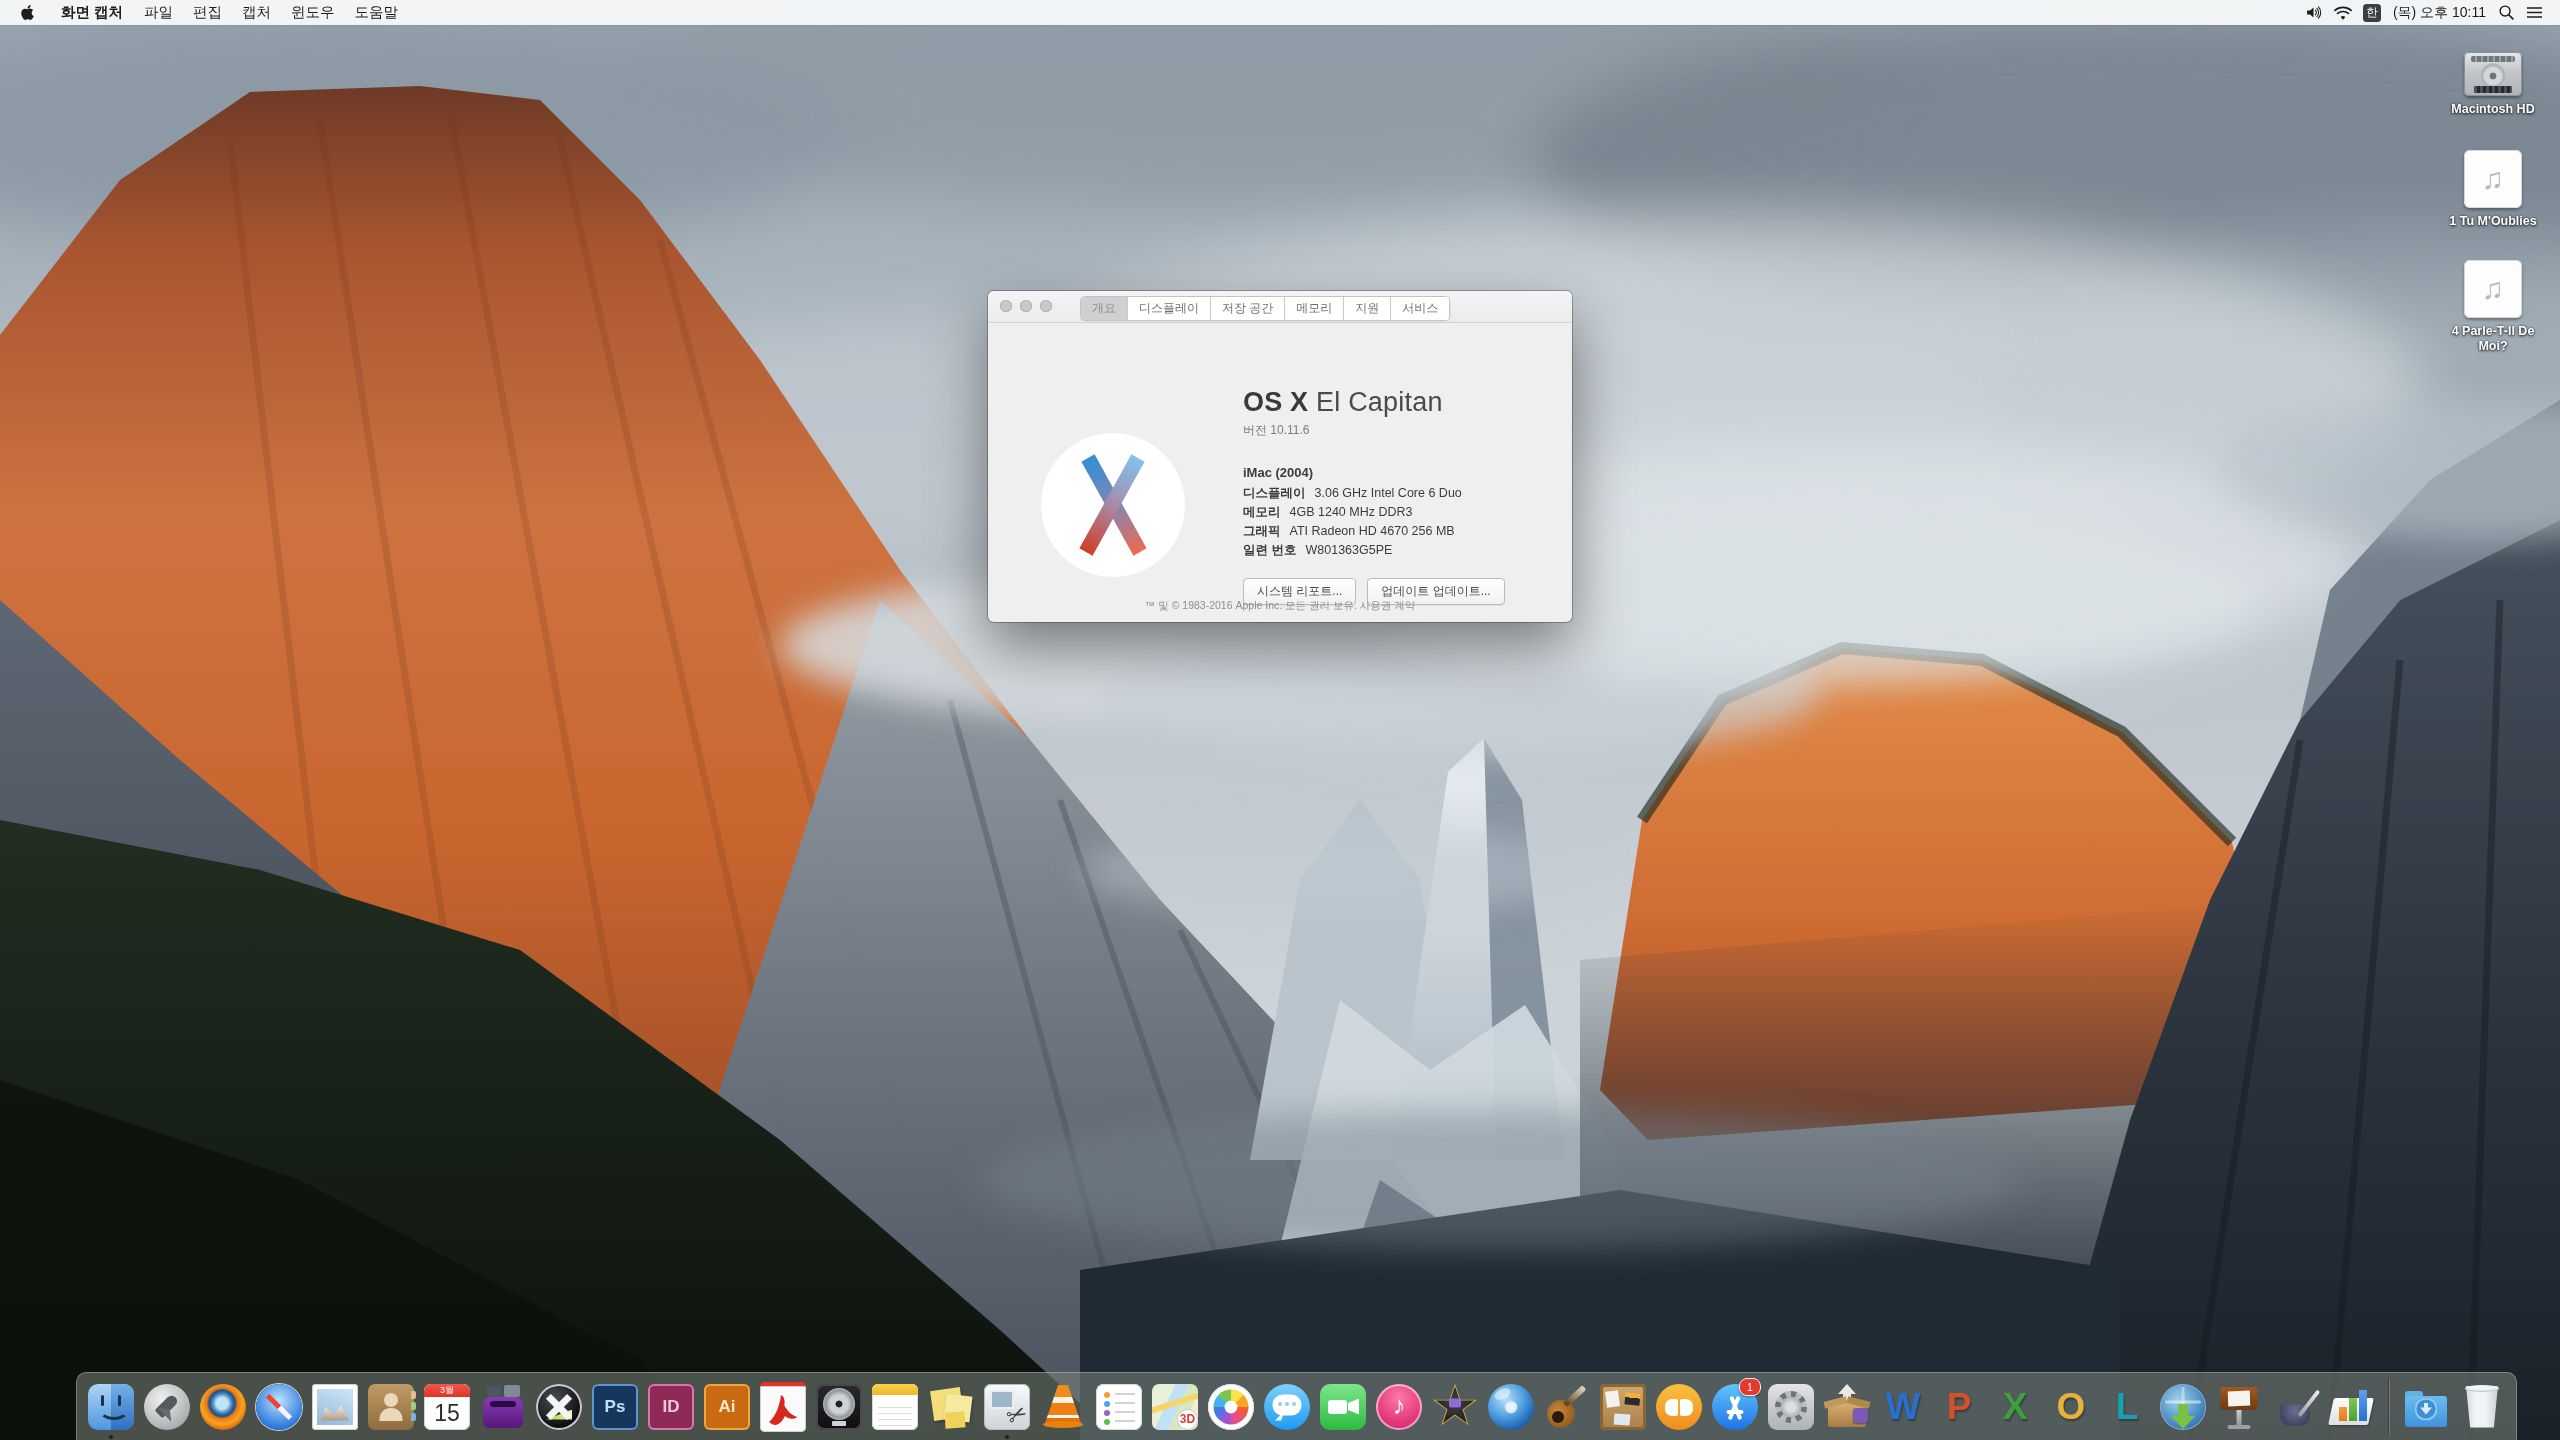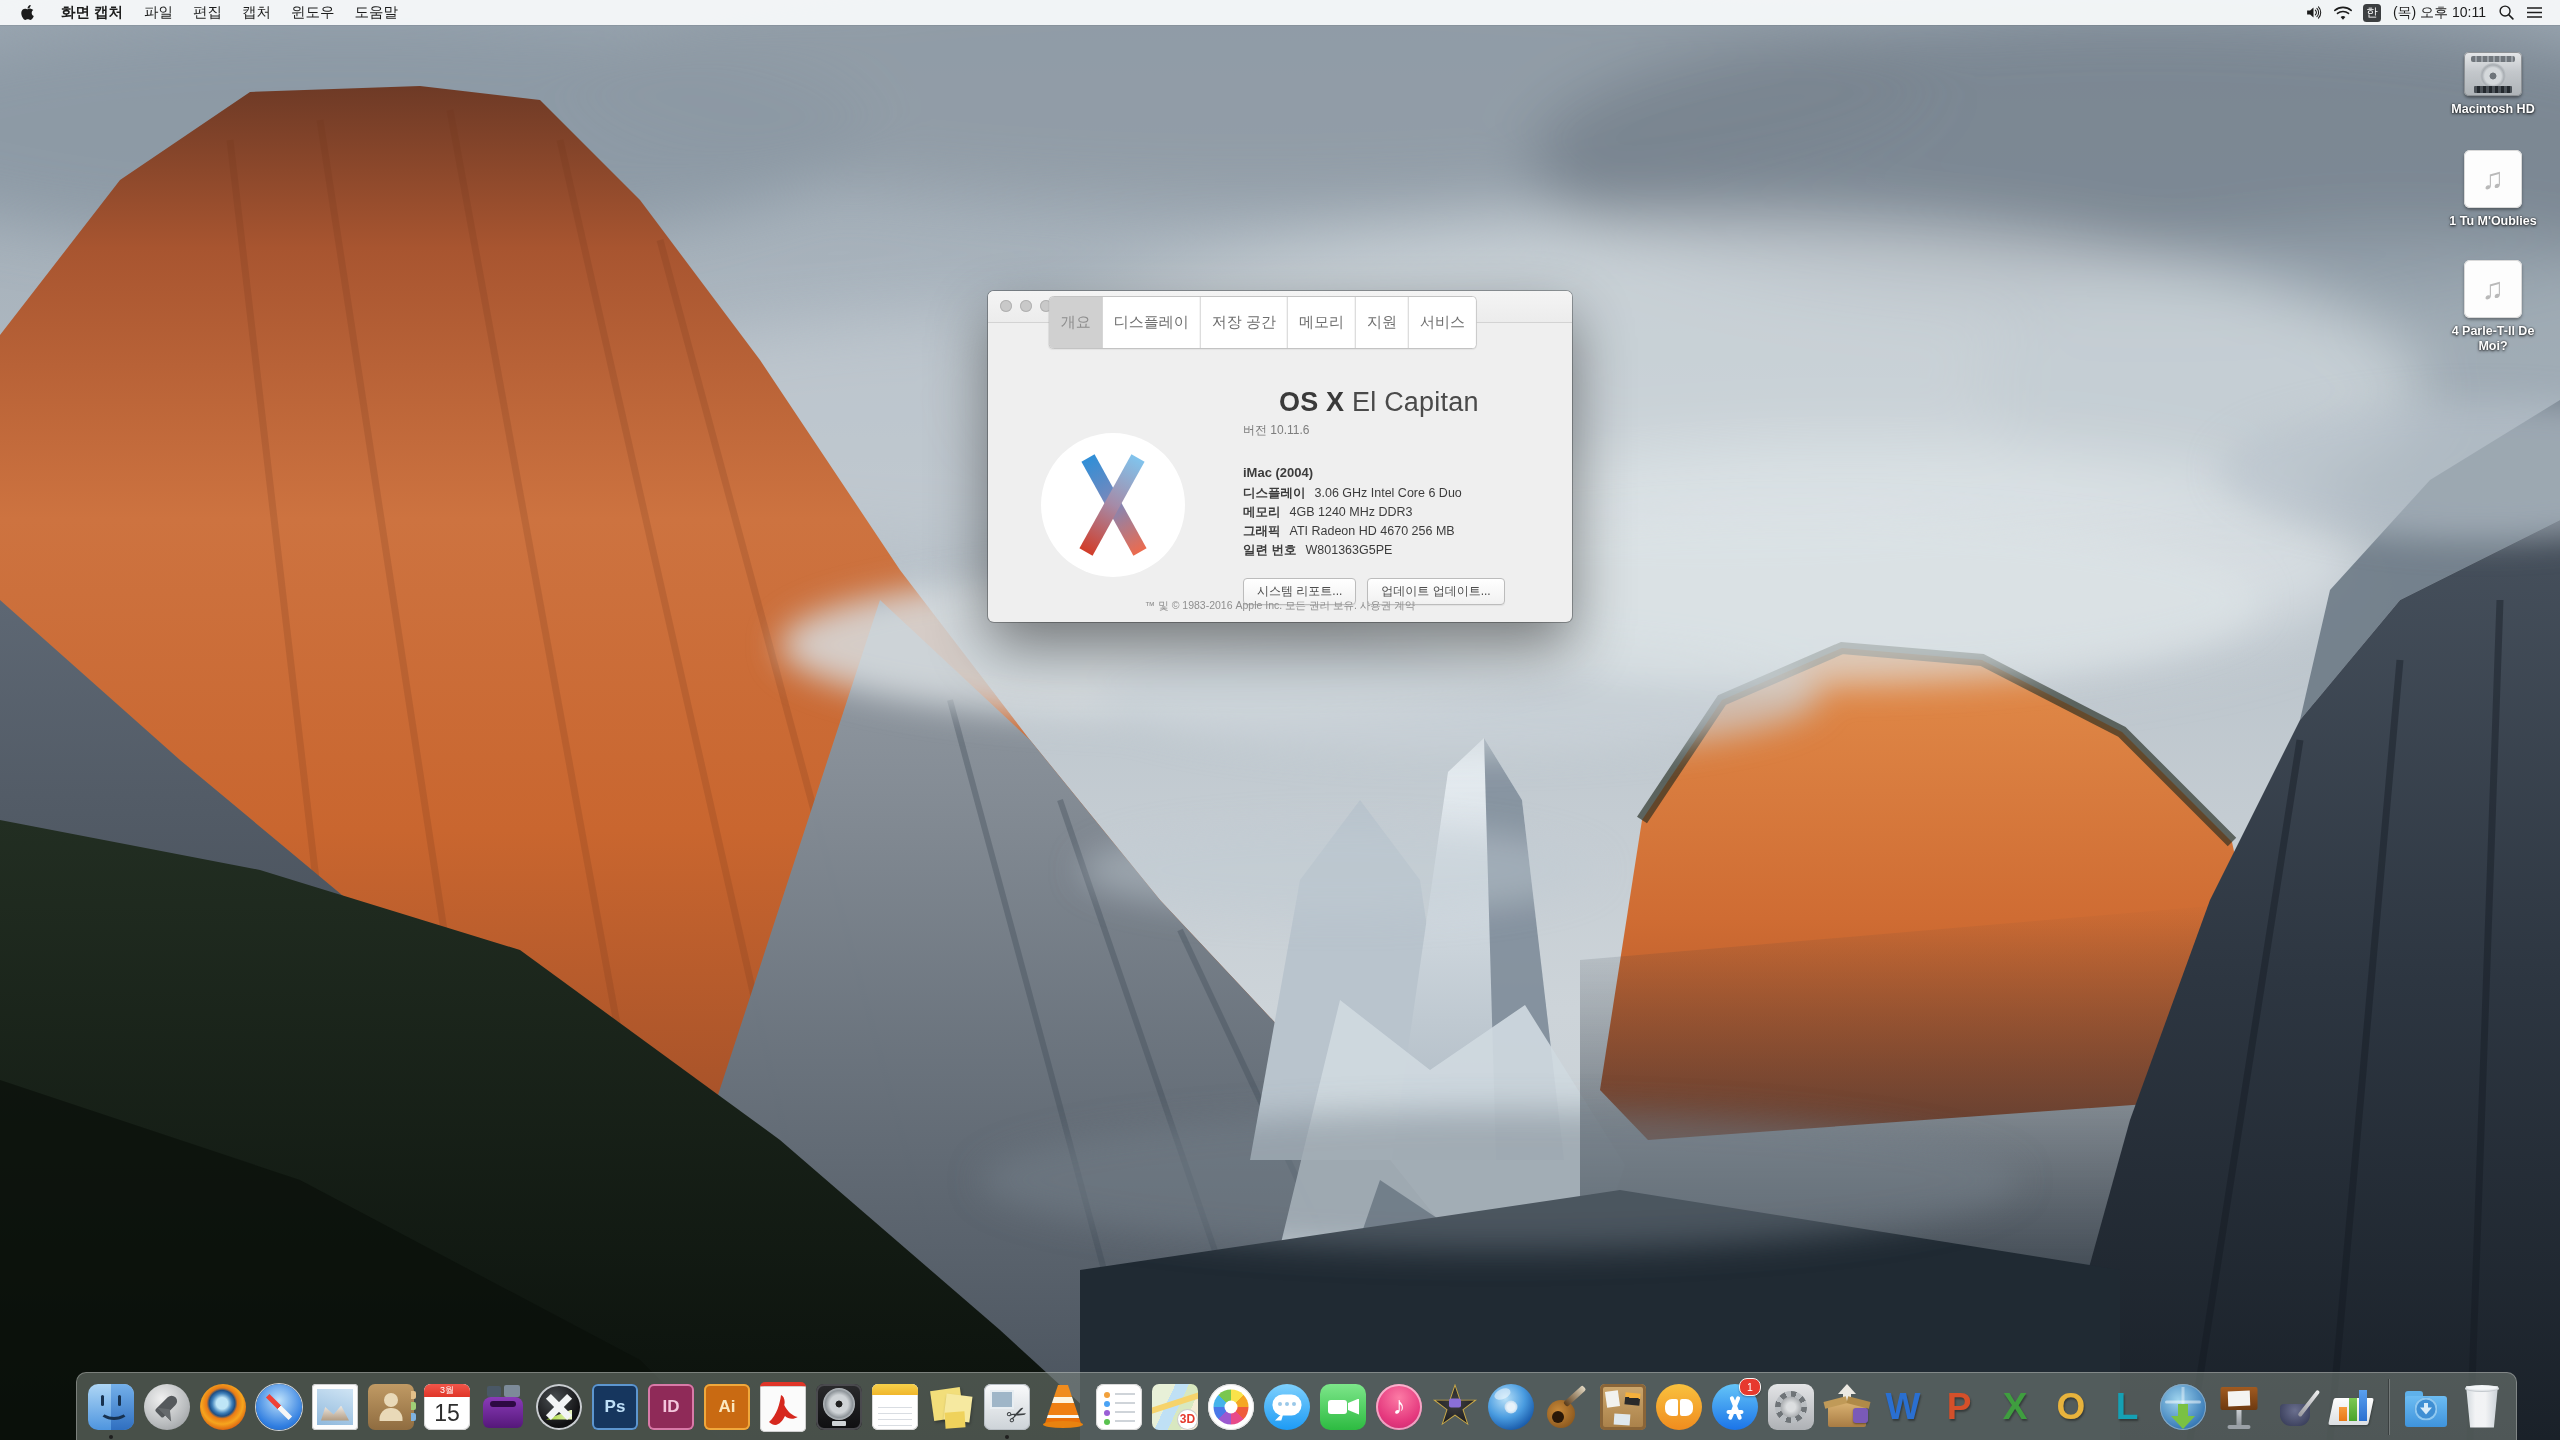--- a/index.html
+++ b/index.html
@@ -43,28 +43,28 @@
   #about{position:absolute;left:988px;top:291px;width:584px;height:331px;background:#efefef;
     border-radius:6px;box-shadow:0 1px 0 rgba(255,255,255,.4) inset,0 0 0 1px rgba(0,0,0,.28),0 25px 60px rgba(0,0,0,.45);
     z-index:20;}
   #about .titlebar{position:relative;height:31px;border-bottom:1px solid #d3d3d3;border-radius:6px 6px 0 0;
     background:linear-gradient(180deg,#f4f4f4,#ececec);}
   .tlights{position:absolute;left:12px;top:9px;display:flex;gap:8px;}
   .tlights span{width:12px;height:12px;border-radius:50%;background:#c9c9c9;box-shadow:inset 0 0 0 1px #b2b2b2;}
   .segctl{position:absolute;left:50%;top:5px;transform:translateX(-54%);display:flex;
     border:1px solid #c3c3c3;border-radius:4.5px;overflow:hidden;background:#fff;
     box-shadow:0 1px 1px rgba(0,0,0,.05);}
-  .seg{padding:16px 11px;font-size:15px;color:#6f6f6f;background:#fff;border-right:1px solid #c9c9c9;white-space:nowrap;}
+  .seg{padding:3px 11px;font-size:12px;color:#6f6f6f;background:#fff;border-right:1px solid #c9c9c9;white-space:nowrap;}
   .seg:last-child{border-right:none;}
   .seg.sel{background:#d0d0d0;color:#8d8d8d;}
   #about .content{position:relative;height:299px;}
   #xlogo{position:absolute;left:51px;top:108px;width:148px;height:148px;}
   .aw-text{position:absolute;left:255px;top:64px;}
   .aw-title{font-size:27px;color:#3a3a3a;letter-spacing:.2px;}
-  .aw-title b{font-weight:bold;margin-left:36px;}
+  .aw-title b{font-weight:bold;}
   .aw-title span{font-weight:normal;color:#4a4a4a;}
   .aw-version{font-size:12px;color:#7d7d7d;margin-top:4px;}
   .aw-model{font-size:13px;font-weight:bold;color:#3c3c3c;margin-top:26px;}
   .specs{margin-top:6px;font-size:12.5px;color:#3c3c3c;}
   .specs .row{display:flex;margin-top:4px;line-height:15px;}
   .specs .sl{font-weight:bold;margin-right:9px;white-space:nowrap;}
   .aw-btns{margin-top:20px;display:flex;gap:11px;}
   .pushbtn{font-size:12px;color:#4c4c4c;background:linear-gradient(180deg,#ffffff,#f1f1f1);
     border:1px solid #bcbcbc;border-radius:4px;padding:4px 13px;white-space:nowrap;
     box-shadow:0 1px 1px rgba(0,0,0,.06);}

